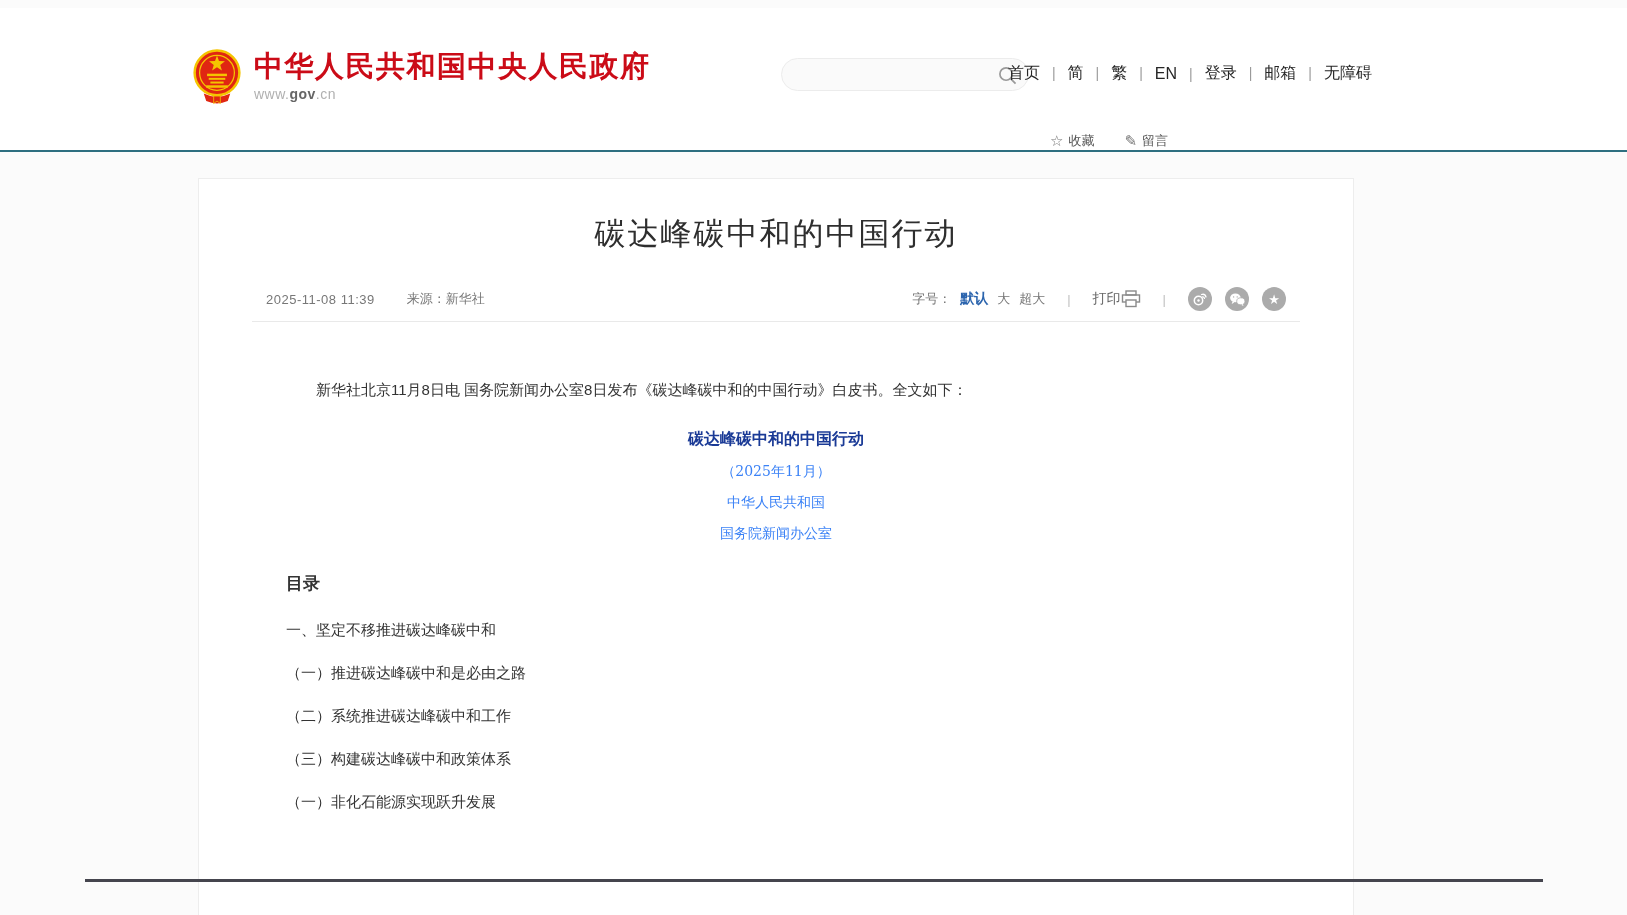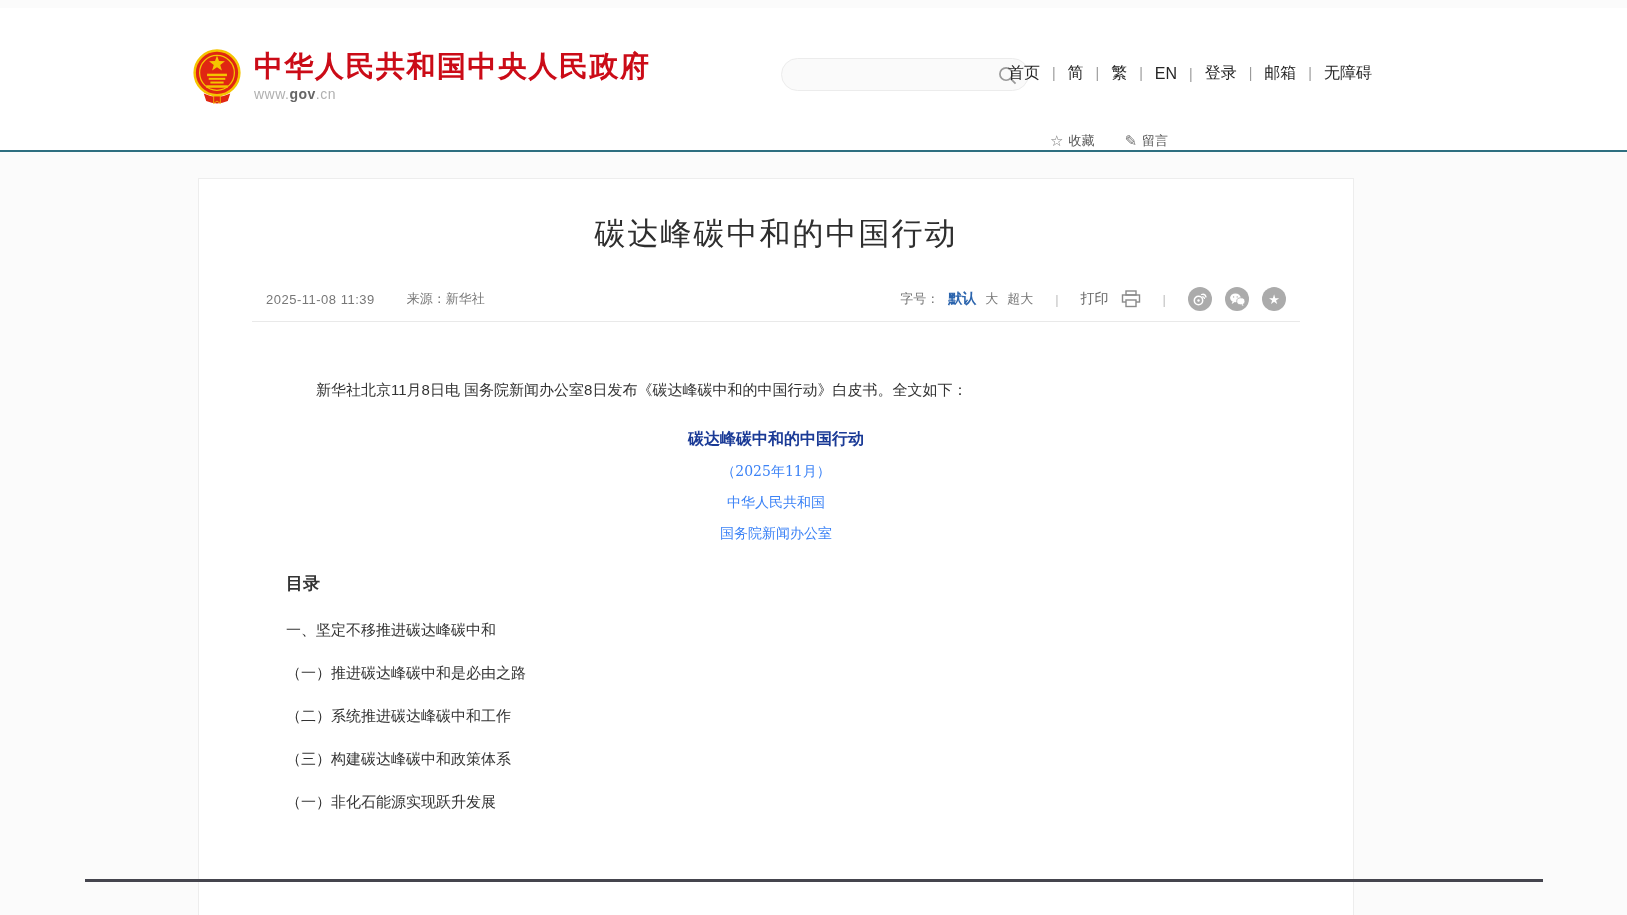--- a/index.html
+++ b/index.html
@@ -59,21 +59,21 @@
     margin:32px 67px 0; display:flex; align-items:center;
     font-size:13px; color:#777; height:24px;
   }
   .meta-date { letter-spacing:.5px; }
   .meta-source { margin-left:32px; }
   .meta-right { margin-left:auto; display:flex; align-items:center; }
   .fs-label { color:#777; }
   .fs-opt { margin-left:9px; cursor:pointer; color:#777; }
   .fs-opt.active { color:#2b64ad; font-weight:bold; font-size:14px; }
   .pipe { color:#bfbfbf; margin:0 22px; }
-  .print { display:flex; align-items:center; gap:12px; cursor:pointer; color:#666; font-size:14px; }
+  .print { display:flex; align-items:center; gap:0; cursor:pointer; color:#666; font-size:14px; }
   .share { display:flex; align-items:center; gap:13px; }
   .share .circle {
     width:24px; height:24px; border-radius:50%; background:#ababab;
     display:flex; align-items:center; justify-content:center; cursor:pointer;
   }
   .sep-line { margin:10px 53px 0; border-top:1px solid #e9e9e9; }
   .article-body { width:980px; margin:0 auto; }
   .lead {
     margin-top:56px; font-size:15px; line-height:24px; color:#333; text-indent:2em;
   }

